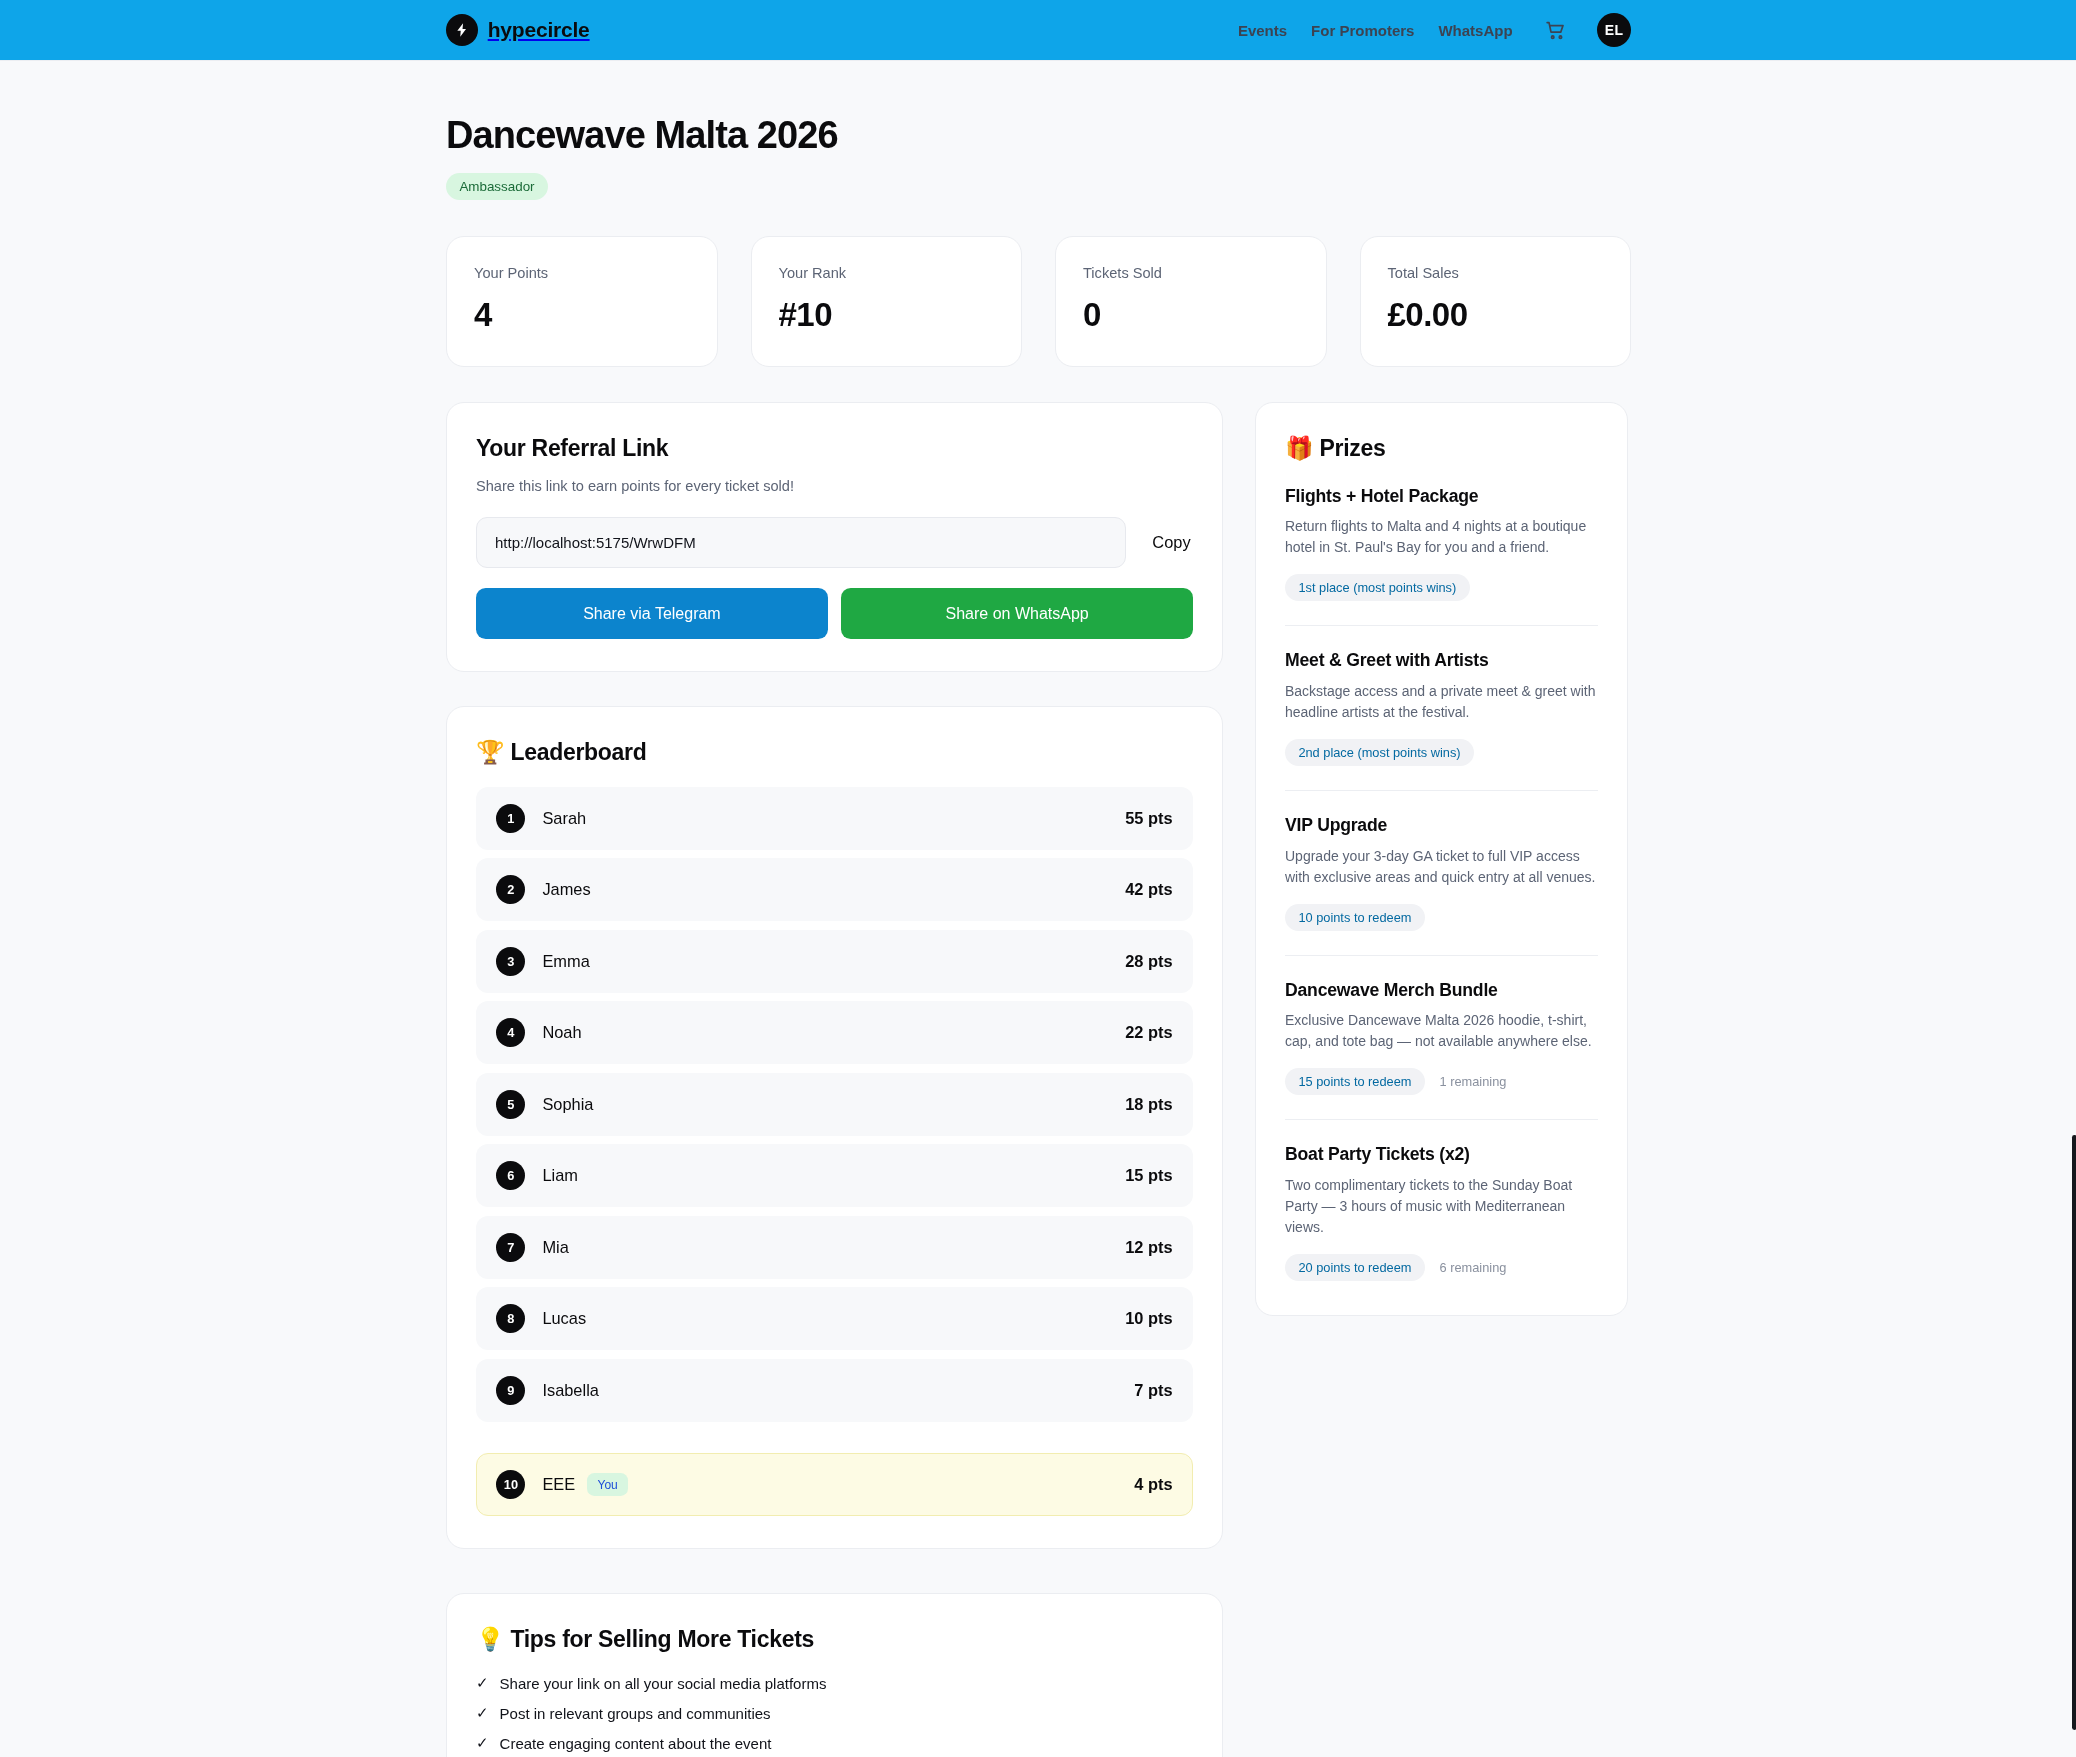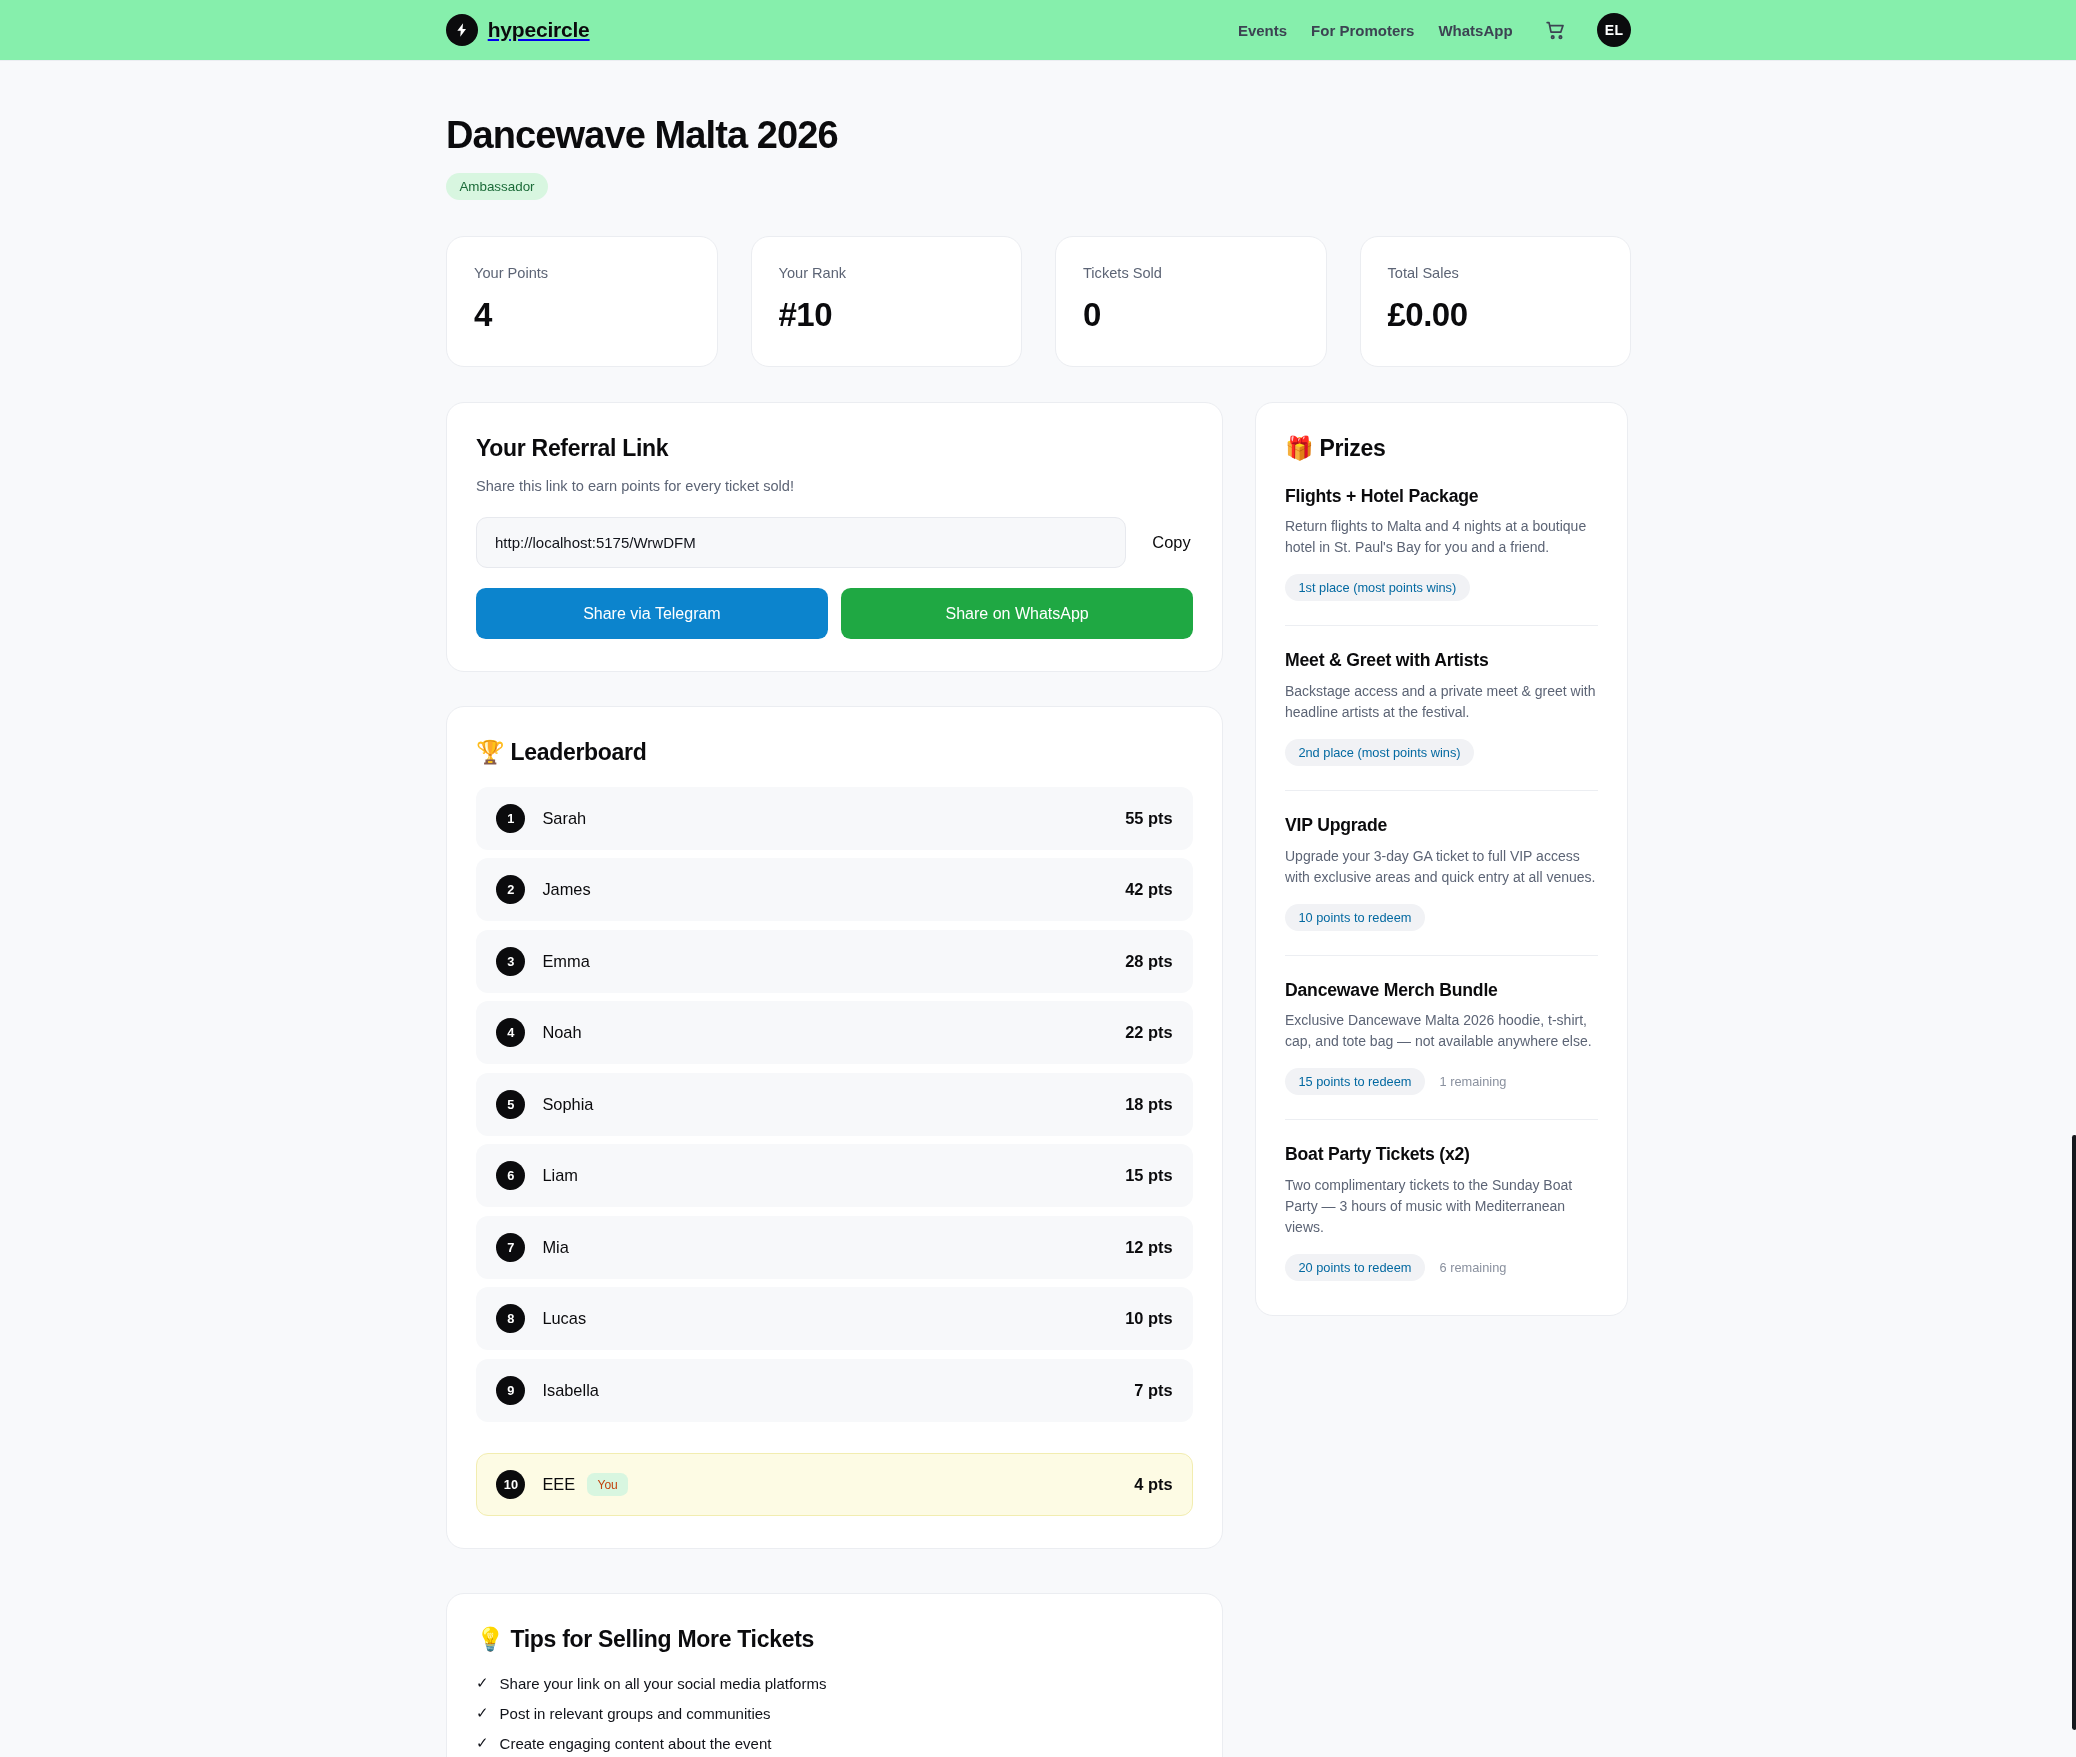--- a/index.html
+++ b/index.html
@@ -8,21 +8,21 @@
     height: 1757px;
     background: #f8f9fb;
     font-family: "Liberation Sans", sans-serif;
     -webkit-font-smoothing: antialiased;
   }
   .page { position: relative; width: 2077px; min-height: 1757px; background: #f8f9fb; }
 
   
   .navbar {
     height: 61px;
-    background: #86efac;
+    background: #0ea5e9;
     border-bottom: 0.6px solid #eceef2;
     display: flex;
     align-items: center;
     padding: 0 446px;
     justify-content: space-between;
   }
   .brand { display: flex; align-items: center; gap: 9.7px; }
   .logo-dot {
     width: 32px; height: 32px; border-radius: 50%;
     background: #0b0b0d;
@@ -119,21 +119,21 @@
   }
   .lb-row.me { background: #fdfbe4; border-color: #f2edb0; margin-top: 23px; }
   .rank-dot {
     width: 29px; height: 29px; border-radius: 50%;
     background: #0b0b0d; color: #fff;
     display: flex; align-items: center; justify-content: center;
     font-size: 12.8px; font-weight: 700; flex: 0 0 auto;
   }
   .lb-name { font-size: 16.4px; color: #0b0b0d; margin-left: 17px; }
   .you-pill {
-    margin-left: 12px; background: #d8f6e0; color: #c2410c;
+    margin-left: 12px; background: #d8f6e0; color: #1d4ed8;
     font-size: 12px; padding: 4.3px 10.3px; border-radius: 7.3px;
   }
   .lb-pts { margin-left: auto; font-size: 16.4px; font-weight: 700; color: #0b0b0d; }
 
   
   .tips-card { margin-top: 44px; }
   .tips-title { font-size: 23px; font-weight: 800; color: #0b0b0d; letter-spacing: -0.3px; }
   .tips-list { margin-top: 22px; display: flex; flex-direction: column; gap: 12.8px; }
   .tip { display: flex; align-items: flex-start; gap: 11px; font-size: 15px; color: #11131a; }
   .tip-check { color: #11131a; font-size: 15px; line-height: 1; }

